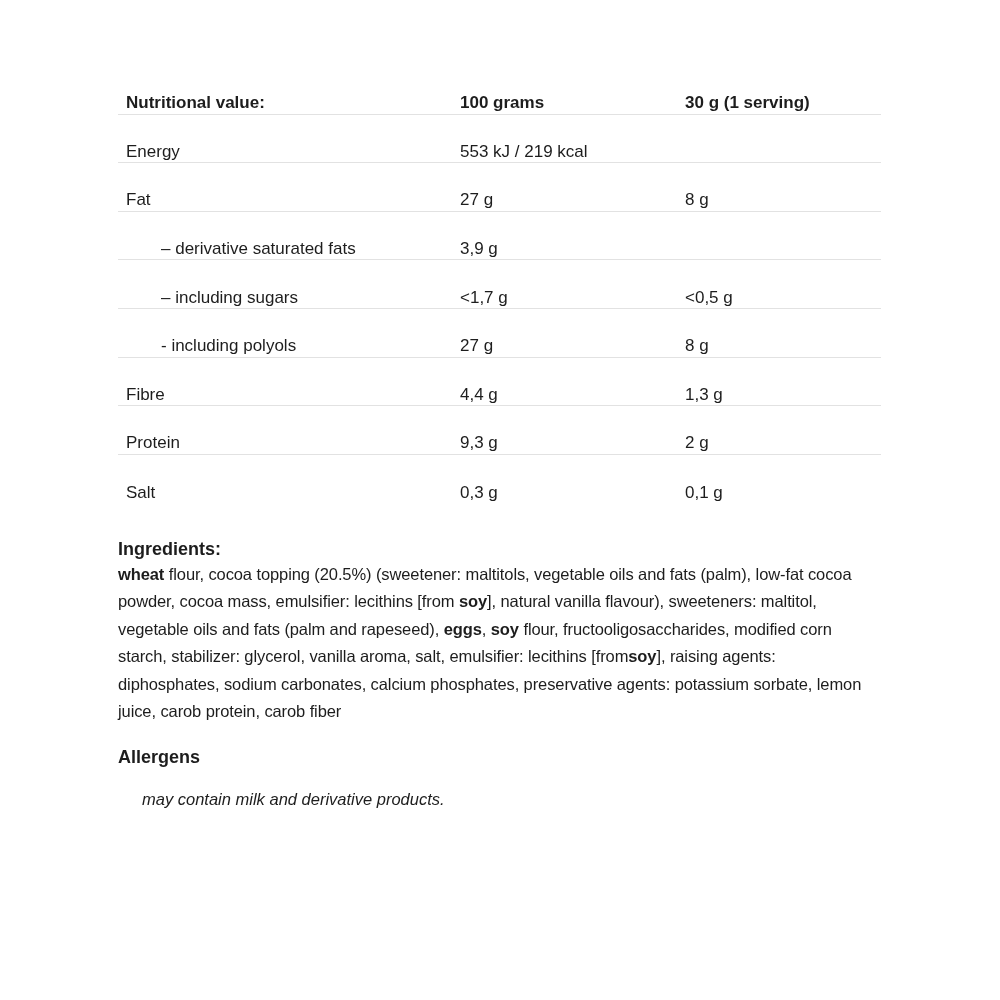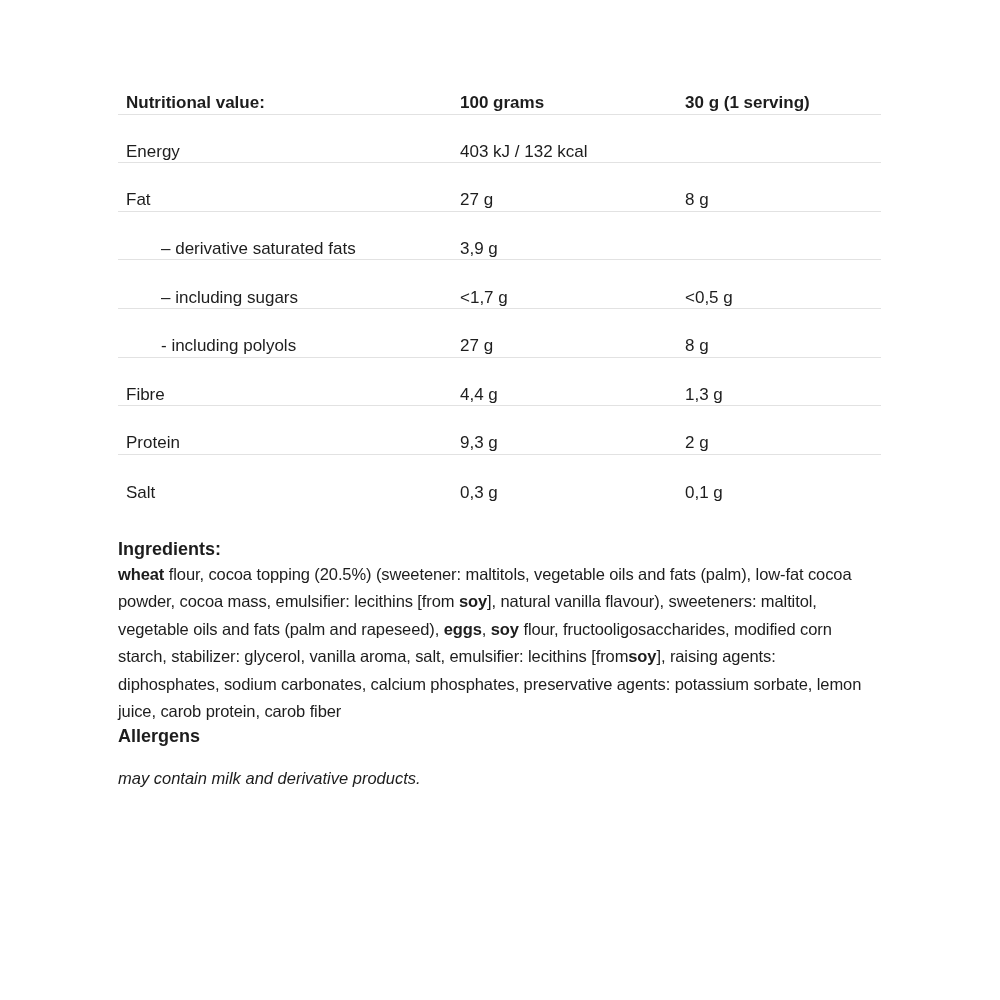--- a/index.html
+++ b/index.html
@@ -55,47 +55,49 @@
   }
   .ingredients-text {
     font-size: 16.5px;
     line-height: 27.5px;
     letter-spacing: -0.1px;
     width: 763px;
   }
   .ingredients-text b { font-weight: bold; }
   
   .allergens-heading {
+    margin-top: 21px;
     font-size: 18px;
     font-weight: bold;
     line-height: 1.2;
   }
   .allergens-note {
     margin-top: 20px;
     font-size: 16.5px;
     font-style: italic;
     line-height: 1.3;
+    margin-left: 24px;
   }
 </style>
 </head>
 <body>
 
 <div class="page">
   <div class="content">
 
     <div class="nutrition-table">
       <div class="t-row header">
         <div class="col-label">Nutritional value:</div>
         <div class="col-per100">100 grams</div>
         <div class="col-per30">30 g (1 serving)</div>
       </div>
       <div>
           <div class="t-row">
             <div class="col-label">Energy</div>
-            <div class="col-per30">403 kJ / 132 kcal</div>
+            <div class="col-per30">553 kJ / 219 kcal</div>
           </div>
           <div class="t-row">
             <div class="col-label">Fat</div>
             <div class="col-per100">27 g</div>
             <div class="col-per30">8 g</div>
           </div>
           <div class="t-row">
             <div class="col-label indent">– derivative saturated fats</div>
             <div class="col-per30">3,9 g</div>
           </div>

